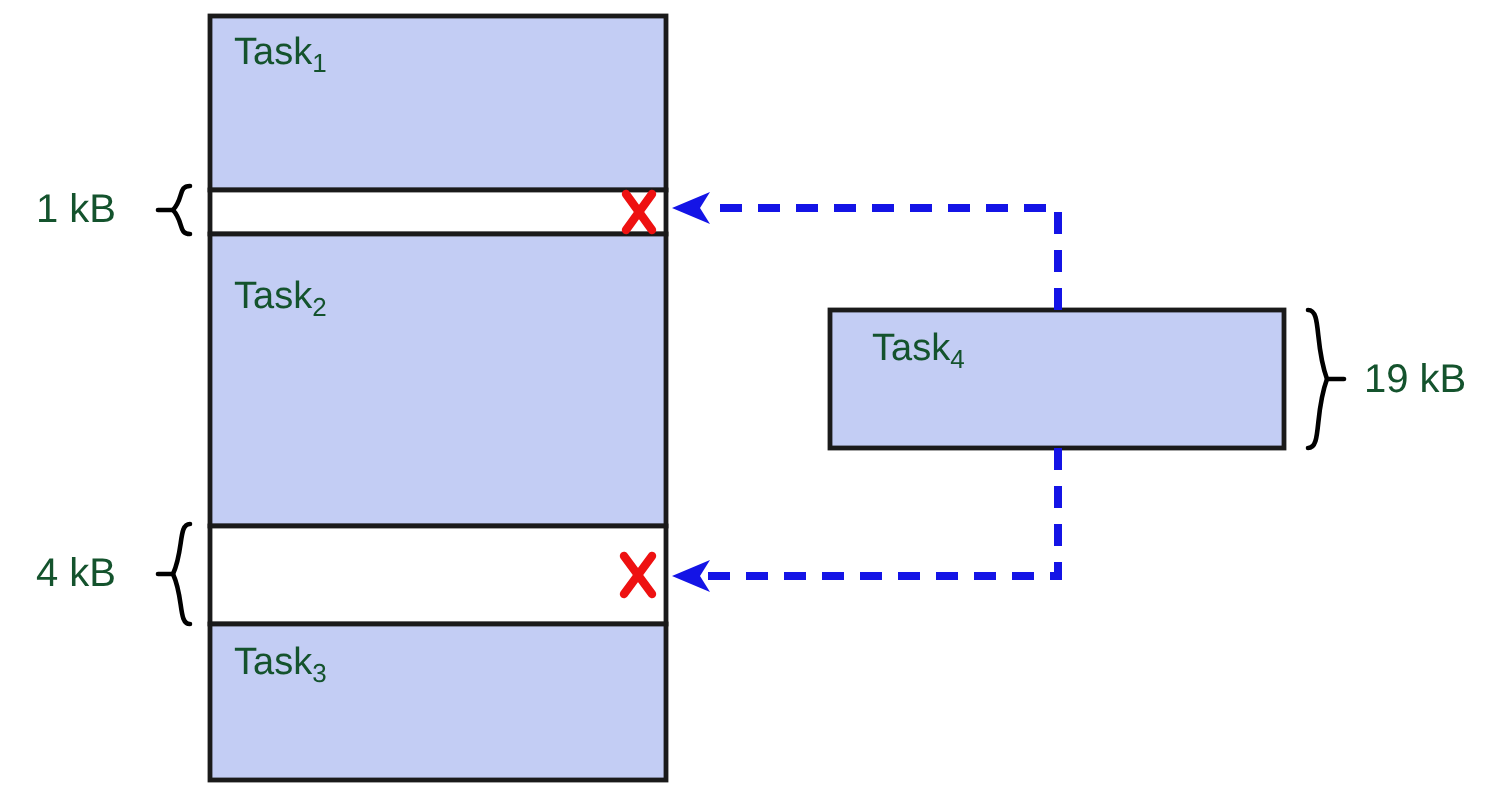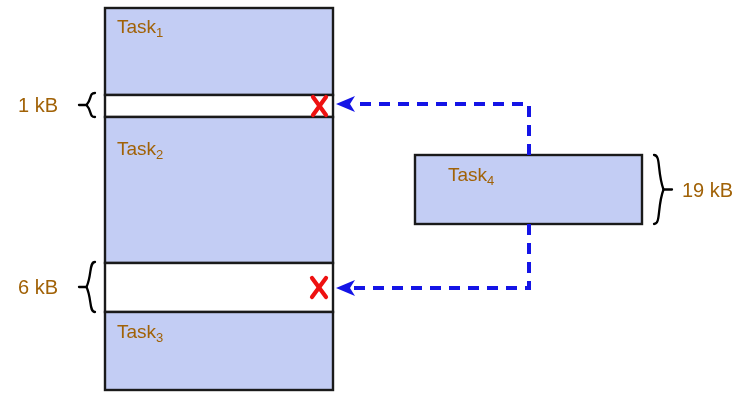--- a/index.html
+++ b/index.html
@@ -22,21 +22,21 @@
   svg.layer {
     position: absolute;
     left: 0;
     top: 0;
     width: 753px;
     height: 401px;
   }
   .lbl {
     position: absolute;
     font-family: "Liberation Sans", sans-serif;
-    color: #a16207;
+    color: #14532d;
     white-space: nowrap;
     line-height: 1;
   }
   .task-label {
     font-size: 19px;
   }
   .size-label {
     font-size: 20px;
   }
   .sub {
@@ -101,23 +101,23 @@
   </div>
 
   <div class="lbl task-label" style="left:117px; top:139px;">
     <span>Task</span><span class="sub">2</span>
   </div>
 
   <div class="lbl task-label" style="left:117px; top:322px;">
     <span>Task</span><span class="sub">3</span>
   </div>
 
-  <div class="lbl task-label" style="left:448px; top:165px;">
+  <div class="lbl task-label" style="left:436px; top:165px;">
     <span>Task</span><span class="sub">4</span>
   </div>
 
   <div class="lbl size-label" style="left:18px; top:95px;">1 kB</div>
 
-  <div class="lbl size-label" style="left:18px; top:277px;">6 kB</div>
+  <div class="lbl size-label" style="left:18px; top:277px;">4 kB</div>
 
   <div class="lbl size-label" style="left:682px; top:180px;">19 kB</div>
 
 </div>
 
 </body></html>

